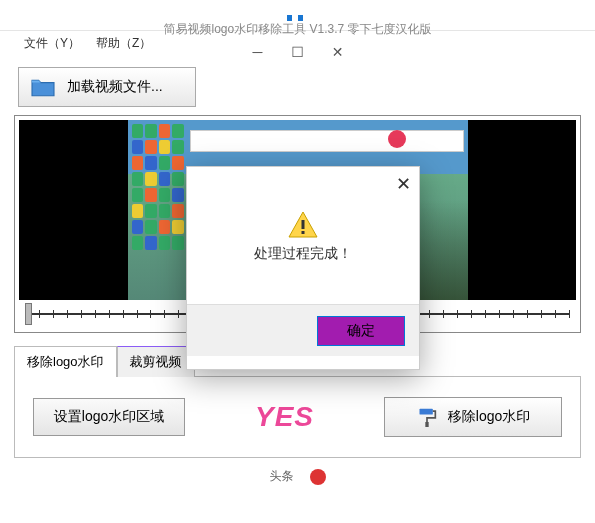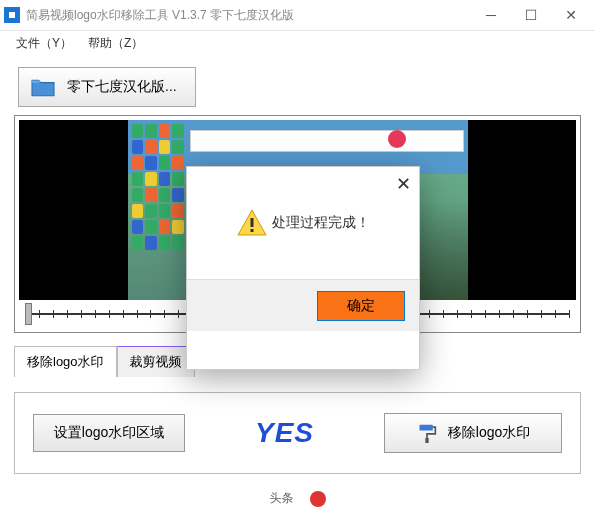--- a/index.html
+++ b/index.html
@@ -1,25 +1,25 @@
 <!DOCTYPE html>
 <html><head>
 <meta charset="utf-8">
 <style>
 * { box-sizing: border-box; margin: 0; padding: 0; font-family: "Microsoft YaHei", Arial, sans-serif; }
 body { background: #fff; width: 595px; height: 523px; position: relative; overflow: hidden; }
 
-.titlebar { height: 28px; display: flex; align-items: center; padding: 15px 4px; background: #fff; border-bottom: 1px solid #e5e5e5; }
+.titlebar { height: 28px; display: flex; align-items: center; padding: 15px 4px; background: #fff; border-bottom: 1px solid #e5e5e5; flex-direction: column; }
 .titlebar .app-icon { width: 16px; height: 16px; background: #1976d2; margin-right: 6px; display: flex; align-items: center; justify-content: center; }
 .titlebar .app-icon::after { content: ""; width: 6px; height: 6px; background: #fff; }
 .titlebar .title { font-size: 12px; color: #888; flex: 1; }
 .win-controls { display: flex; }
 .win-btn { width: 40px; height: 28px; display: flex; align-items: center; justify-content: center; color: #555; font-size: 14px; }
 
-.menubar { height: 24px; display: flex; align-items: center; padding: 0 16px; gap: 16px; font-size: 12px; color: #333; }
+.menubar { height: 24px; display: flex; align-items: center; padding: 0 24px; gap: 16px; font-size: 12px; color: #333; }
 
 .load-btn { margin: 12px 0 8px 18px; width: 178px; height: 40px; border: 1px solid #aaa; background: linear-gradient(#fff,#e8e8e8); display: flex; align-items: center; gap: 10px; padding: 0 10px; font-size: 14px; cursor: pointer; }
 .load-btn .folder-icon { width: 28px; height: 22px; }
 
 .preview-frame { margin: 4px 14px 0 14px; border: 1px solid #888; padding: 4px; }
 .video-area { height: 180px; background: #000; display: flex; justify-content: center; position: relative; }
 .video-center { width: 340px; background: linear-gradient(#5599cc 0%, #5599cc 30%, #6a8 30%, #587 100%); position: relative; }
 .desktop-icons { position: absolute; left: 0; top: 0; width: 60px; height: 100%; display: grid; grid-template-columns: repeat(4, 1fr); grid-auto-rows: 14px; gap: 2px; padding: 4px; }
 .desktop-icons span { background: #3a6; border-radius: 2px; }
 .desktop-icons span:nth-child(3n) { background: #e63; }
@@ -33,36 +33,36 @@
 .slider-track { height: 28px; display: flex; align-items: center; padding: 0 6px; }
 .slider-track .line { flex: 1; height: 2px; background: #333; position: relative; }
 .slider-track .ticks { position: absolute; left: 0; right: 0; top: -3px; display: flex; justify-content: space-between; }
 .slider-track .ticks span { width: 1px; height: 8px; background: #333; }
 .slider-track .thumb { position: absolute; left: 0; top: -10px; width: 7px; height: 22px; background: #bbb; border: 1px solid #777; }
 
 .tabs { margin: 12px 14px 0 14px; display: flex; font-size: 13px; }
 .tab { padding: 6px 12px; background: #fff; border: 1px solid #bbb; border-bottom: none; position: relative; top: 1px; }
 .tab.inactive { background: #f0f0f0; border-top: 1px solid #8b5cf6; }
 
-.tab-content { margin: 16px 14px; border: 1px solid #bbb; height: 82px; display: flex; align-items: center; padding: 0 18px; justify-content: space-between; }
+.tab-content { margin: 0 14px; border: 1px solid #bbb; height: 82px; display: flex; align-items: center; padding: 0 18px; justify-content: space-between; }
 .set-area-btn { width: 152px; height: 38px; border: 1px solid #999; background: linear-gradient(#fafafa,#e5e5e5); font-size: 14px; cursor: pointer; }
-.yes-text { font-size: 28px; font-weight: bold; color: #1d4ed8; font-style: italic; letter-spacing: 1px; }
+.yes-text { font-size: 28px; font-weight: bold; color: #ec4899; font-style: italic; letter-spacing: 1px; }
 .remove-btn { width: 178px; height: 40px; border: 1px solid #999; background: linear-gradient(#fff,#e8e8e8); display: flex; align-items: center; justify-content: center; gap: 10px; font-size: 14px; cursor: pointer; }
 .roller-icon { width: 22px; height: 20px; }
 
 .footer { margin-top: 10px; text-align: center; font-size: 12px; color: #666; display: flex; align-items: center; justify-content: center; gap: 16px; }
 .footer .avatar { width: 16px; height: 16px; border-radius: 50%; background: #d33; }
 
 .dialog { position: absolute; left: 186px; top: 166px; width: 234px; height: 204px; background: #fff; box-shadow: 0 8px 30px rgba(0,0,0,0.35); border: 1px solid #ccc; }
 .dialog-close { position: absolute; right: 8px; top: 6px; font-size: 18px; color: #333; cursor: pointer; }
-.dialog-body { display: flex; align-items: center; justify-content: center; gap: 4px; height: 112px; }
+.dialog-body { display: flex; align-items: center; justify-content: center; gap: 4px; height: 137px; flex-direction: column; }
 .warning-icon { width: 32px; height: 32px; }
 .dialog-msg { font-size: 14px; color: #333; }
 .dialog-footer { height: 52px; background: #f0f0f0; border-top: 1px solid #ddd; display: flex; align-items: center; justify-content: flex-end; padding: 0 14px; }
-.ok-btn { width: 88px; height: 30px; border: 1px solid #0078d7; background: #f97316; font-size: 14px; cursor: pointer; }
+.ok-btn { width: 88px; height: 30px; border: 1px solid #0078d7; background: #a21caf; font-size: 14px; cursor: pointer; }
 </style>
 </head>
 <body>
 
 <div class="titlebar">
   <div class="app-icon"></div>
   <div class="title">简易视频logo水印移除工具 V1.3.7 零下七度汉化版</div>
   <div class="win-controls">
     <div class="win-btn">─</div>
     <div class="win-btn">☐</div>
@@ -73,21 +73,21 @@
 <div class="menubar">
   <span>文件（Y）</span>
   <span>帮助（Z）</span>
 </div>
 
 <button class="load-btn">
   <svg class="folder-icon" viewBox="0 0 24 20">
       <path d="M2 4 L8 4 L10 6 L22 6 L22 18 L2 18 Z" fill="#4a90d9" stroke="#2b6cb0"></path>
       <path d="M2 4 L8 4 L10 6 L2 6 Z" fill="#6bb0f0"></path>
     </svg>
-  <span>零下七度汉化版...</span>
+  <span>加载视频文件...</span>
 </button>
 
 <div class="preview-frame">
   <div class="video-area">
     <div class="video-center">
       <div class="desktop-icons">
         <span></span>
           <span></span>
           <span></span>
           <span></span>

